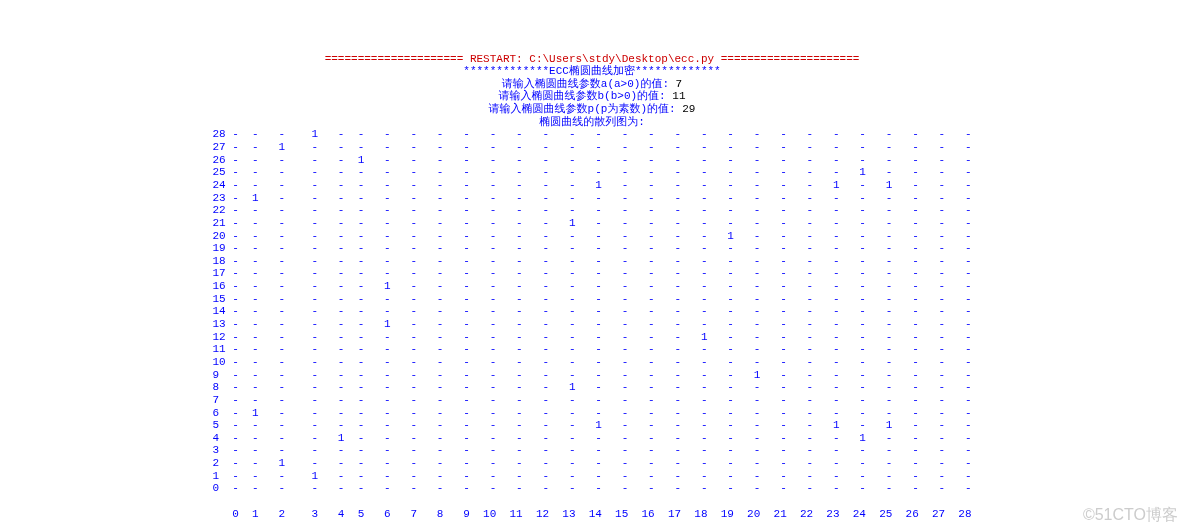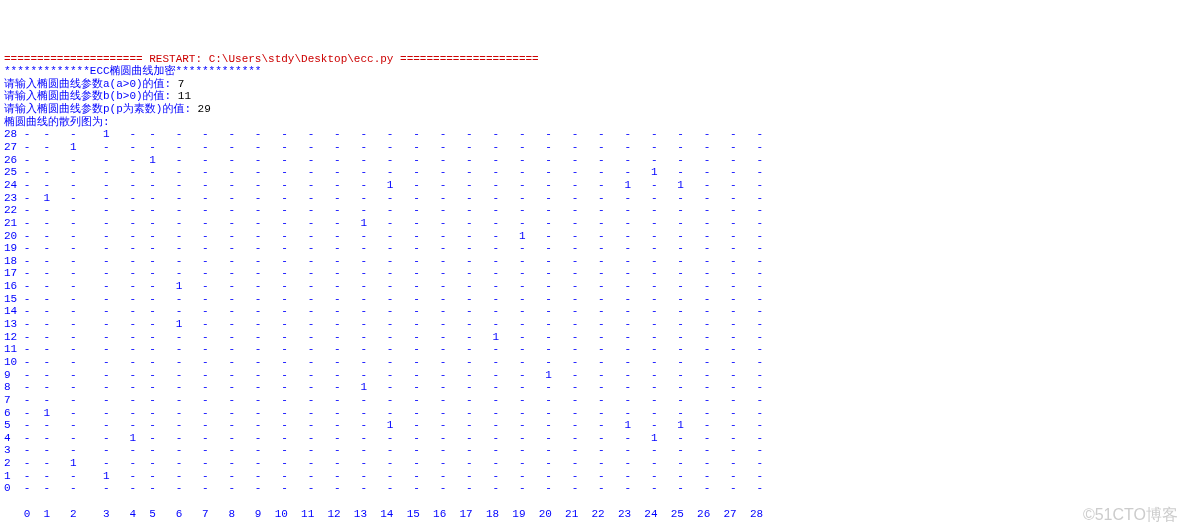--- a/index.html
+++ b/index.html
@@ -9,21 +9,21 @@
       font-size: 11px;
       line-height: 1.15;
       white-space: pre;
       color: #0000ff;
       padding: 2px 4px;
       width: 1184px;
       height: 530px;
       overflow: hidden;
       position: relative;
     }
-    .line { display: block; }
+    .line { display: block; text-align: center; }
     .red { color: #cc0000; }
     .blue { color: #0000ff; }
     .black { color: #000000; }
     .watermark {
       position: absolute;
       right: 6px;
       bottom: 6px;
       color: #cccccc;
       font-size: 16px;
       font-family: sans-serif;

